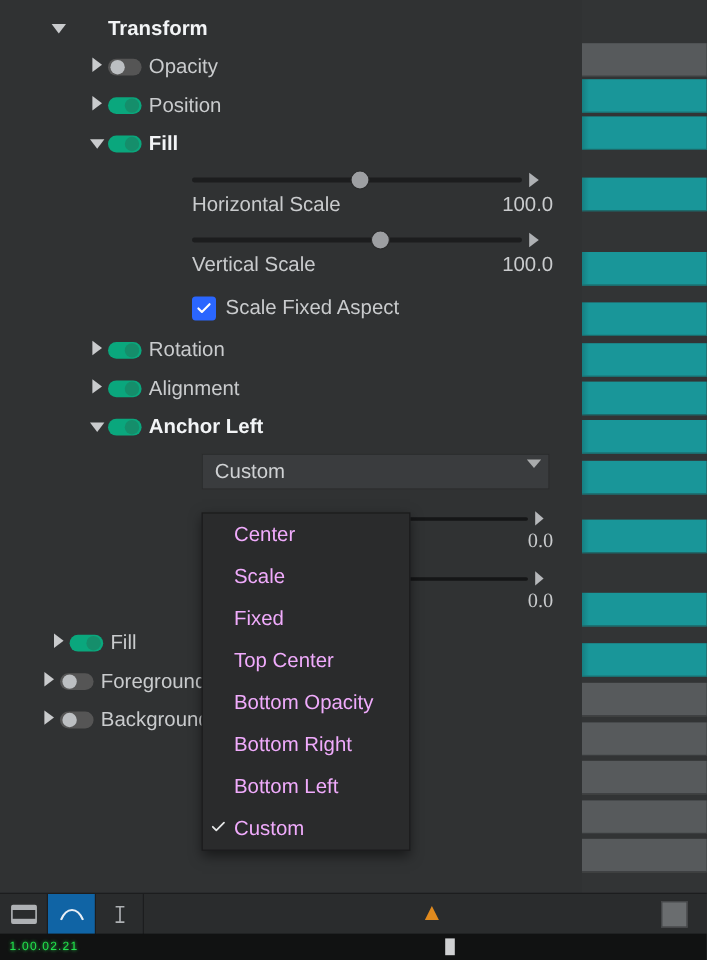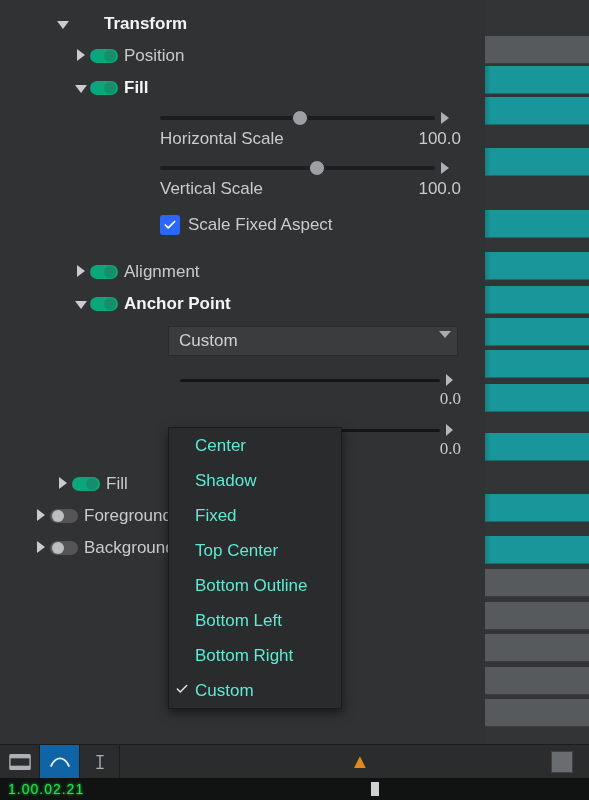--- a/index.html
+++ b/index.html
@@ -16,58 +16,58 @@
   .row .toggle.on  .knob { right: 2px; background: #158e6b; }
   .row .label { flex: 1 1 auto; font-size: 17px;}
   .row.expanded .label { color: #f0f1f3; font-weight: 600; }
 
   .tri-down, .tri-right {
     display: inline-block; width: 0; height: 0;
   }
   .tri-down { border-left: 6px solid transparent; border-right: 6px solid transparent; border-top: 8px solid #c9cbcd; }
   .tri-right { border-top: 6px solid transparent; border-bottom: 6px solid transparent; border-left: 8px solid #c9cbcd; }
 
-  .indent1 { padding-left: 56px; }
+  .indent1 { padding-left: 42px; }
   .indent2 { padding-left: 74px; }
   .indent0 { padding-left: 34px; }
 
   .slider-row { padding-left: 160px; padding-right: 140px; display:flex; align-items:center; gap:6px; margin-top:8px;}
   .slider-track { height: 4px; background: #1c1d1e; flex:1; position:relative; border-radius:2px;}
   .slider-thumb { position:absolute; top:-6px; width:16px; height:16px; border-radius:50%; background:#9d9fa2; border:1px solid #2a2b2c; }
   .arrow-end { width:0; height:0; border-top:6px solid transparent; border-bottom:6px solid transparent; border-left:8px solid #aeb1b4; }
 
   .label-val { display:flex; padding-left:160px; padding-right:128px; align-items:center; height:30px; font-size:17px; margin-bottom:6px;}
   .label-val .name { }
   .label-val .val  { margin-left:auto; }
 
-  .check-row { display:flex; padding-left:160px; align-items:center; height:30px; gap:8px; font-size:17px; margin-bottom:16px;}
+  .check-row { display:flex; padding-left:160px; align-items:center; height:30px; gap:8px; font-size:17px; margin-bottom:4px;}
   .checkbox { width:20px; height:20px; background:#2a66ff; border-radius:3px; display:flex; align-items:center; justify-content:center;}
   .checkbox svg { width:14px; height:14px; }
 
   .select-row { padding-left:168px; padding-right:128px; margin-top:6px; position:relative;}
   .select-box { height:30px; background:#3a3c3e; border:1px solid #2a2b2c; display:flex; align-items:center; padding:0 10px; font-size:17px; color:#cfd1d3; position:relative; width:290px;}
   .select-box .caret { position:absolute; right:6px; top:4px; width:0; height:0; border-left:6px solid transparent; border-right:6px solid transparent; border-top:7px solid #a9abac;}
 
   .dropdown { position:absolute; left:168px; top:427px; width:174px; background:#2a2b2c; border:1px solid #1b1b1c; box-shadow:0 4px 10px rgba(0,0,0,.5); z-index:50;}
-  .dropdown .item { height:35px; display:flex; align-items:center; padding-left:26px; font-size:17px; color:#5eead4; cursor:default;}
+  .dropdown .item { height:35px; display:flex; align-items:center; padding-left:26px; font-size:17px; color:#f0abfc; cursor:default;}
   .dropdown .item .check { position:absolute; left:6px; }
 
   .keyframe-col { position:absolute; right:0; top:0; width:104px; height:800px; background:#323435; }
   .key { position:absolute; right:0; width:104px; height:28px; background:linear-gradient(to right, rgba(0,0,0,.15), rgba(0,0,0,0) 6px), #199699; border-bottom:1px solid #1c6a6b;}
   .key.off { background:#575a5c; border-bottom:1px solid #3a3c3e;}
 
   .bottom-bar { position:absolute; bottom:22px; left:0; width:589px; height:34px; background:#2a2c2d; border-top:1px solid #1c1d1e; display:flex; align-items:center;}
   .bottom-bar .btn { width:40px; height:34px; display:flex; align-items:center; justify-content:center; border-right:1px solid #1c1d1e;}
   .bottom-bar .btn.active { background:#1064a5; }
   .bottom-bar .spacer { flex:1; }
   .bottom-bar .sq { width:22px; height:22px; background:#6a6d6f; border:1px solid #404244; margin-right:16px;}
   .bottom-bar svg { width:22px; height:18px; }
 
   .orange { color:#e08a1e; font-weight:600;}
-  .timecode { position:absolute; bottom:0; left:0; width:589px; height:22px; background:#111212; display:flex; align-items:center; padding-left:8px; font-family: "Menlo","Consolas",monospace; font-size:14px; letter-spacing:1px;}
+  .timecode { position:absolute; bottom:0; left:0; width:589px; height:22px; background:#111212; display:flex; align-items:center; padding-left:8px; font-family: "Menlo","Consolas",monospace; font-size:10px; letter-spacing:1px;}
   .timecode .glow { color:#22e24c; text-shadow:0 0 3px #22e24c;}
   .timecode .cursor { margin-left:auto; margin-right:210px; width:8px; height:14px; background:#cfd0d2;}
 
   .thin-slider { padding-left:180px; padding-right:136px; display:flex; align-items:center; gap:6px; }
   .thin-slider .track { flex:1; height:3px; background:#151617; border-radius:2px;}
   .thin-slider .end { width:0; height:0; border-top:6px solid transparent; border-bottom:6px solid transparent; border-left:7px solid #b6b8bb;}
 
   .thin-label { display:flex; padding-left:180px; padding-right:128px; align-items:center; height:26px;}
   .thin-label .v { margin-left:auto; font-size:17px;font-family:Liberation Serif, serif;}
 
@@ -97,20 +97,27 @@
 </div>
 
 <div class="props">
 
   <div class="row expanded indent1">
     <span class="disc"><span class="tri-down"></span></span>
     <span style="width:34px"></span>
     <span class="label" style="font-weight:700;color:#f2f4f6">Transform</span>
   </div>
 
+  <div class="row indent2">
+    <span class="disc"><span class="tri-right"></span></span>
+    <span class="toggle off">
+        <span class="knob"></span>
+      </span>
+    <span class="label">Opacity</span>
+  </div>
 
   <div class="row indent2">
     <span class="disc"><span class="tri-right"></span></span>
     <span class="toggle on">
         <span class="knob"></span>
       </span>
     <span class="label">Position</span>
   </div>
 
   <div class="row expanded indent2">
@@ -145,35 +152,42 @@
 
   <div class="check-row">
     <span class="checkbox">
       <svg viewBox="0 0 24 24" fill="none">
           <path d="M4 12l5 5L20 6" stroke="#fff" stroke-width="3" stroke-linecap="round" stroke-linejoin="round"></path>
         </svg>
     </span>
     <span>Scale Fixed Aspect</span>
   </div>
 
+  <div class="row indent2">
+    <span class="disc"><span class="tri-right"></span></span>
+    <span class="toggle on">
+        <span class="knob"></span>
+      </span>
+    <span class="label">Rotation</span>
+  </div>
 
   <div class="row indent2">
     <span class="disc"><span class="tri-right"></span></span>
     <span class="toggle on">
         <span class="knob"></span>
       </span>
     <span class="label">Alignment</span>
   </div>
 
   <div class="row expanded indent2">
     <span class="disc"><span class="tri-down"></span></span>
     <span class="toggle on">
         <span class="knob"></span>
       </span>
-    <span class="label" style="font-weight:700;color:#f2f4f6">Anchor Point</span>
+    <span class="label" style="font-weight:700;color:#f2f4f6">Anchor Left</span>
   </div>
 
   <div class="select-row">
     <div class="select-box">
       <span>Custom</span>
       <span class="caret"></span>
     </div>
   </div>
 
   <div class="thin-slider" style="margin-top:18px">
@@ -219,36 +233,36 @@
     <span class="label">Background</span>
   </div>
 
 </div>
 
 <div class="dropdown">
   <div class="item">
       <span>Center</span>
     </div>
   <div class="item">
-      <span>Shadow</span>
+      <span>Scale</span>
     </div>
   <div class="item">
       <span>Fixed</span>
     </div>
   <div class="item">
       <span>Top Center</span>
     </div>
   <div class="item">
-      <span>Bottom Outline</span>
+      <span>Bottom Opacity</span>
+    </div>
+  <div class="item">
+      <span>Bottom Right</span>
     </div>
   <div class="item">
       <span>Bottom Left</span>
-    </div>
-  <div class="item">
-      <span>Bottom Right</span>
     </div>
   <div class="item" style="position:relative">
     <span class="check">
       <svg width="14" height="14" viewBox="0 0 24 24">
           <path d="M4 12l5 5L20 6" stroke="#e6e7e8" stroke-width="2.5" fill="none" stroke-linecap="round" stroke-linejoin="round"></path>
         </svg>
     </span>
     <span>Custom</span>
   </div>
 </div>

